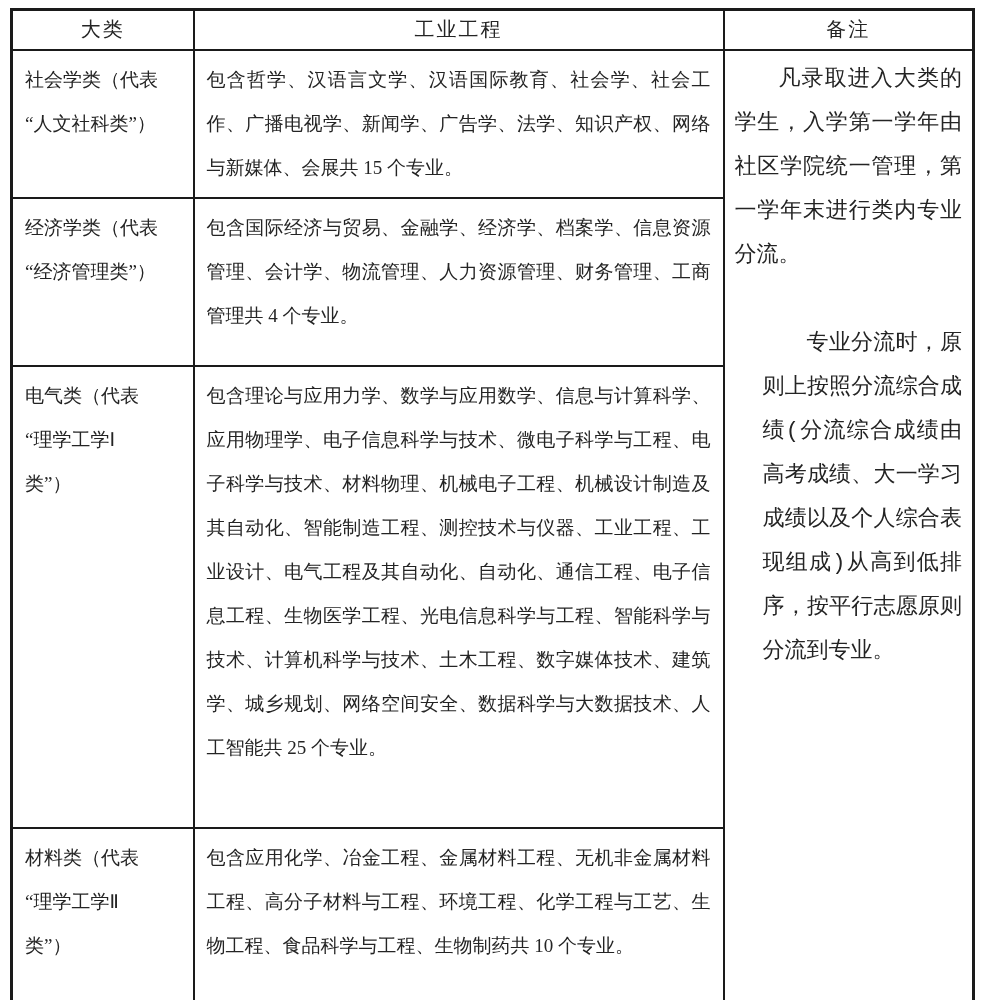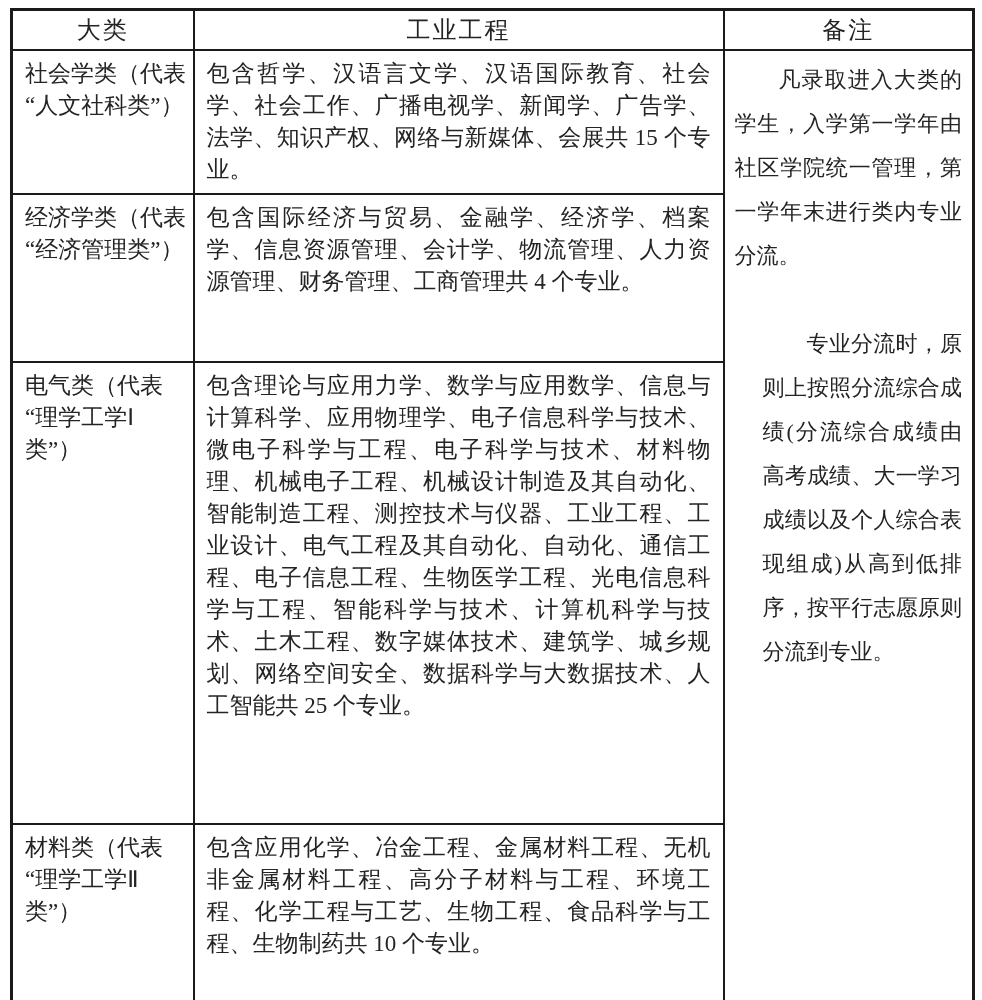--- a/index.html
+++ b/index.html
@@ -22,31 +22,31 @@
     table-layout: fixed;
     width: 962px;
     border: 3px solid #1a1a1a;
   }
   .majors th, .majors td {
     border: 2px solid #1a1a1a;
     box-sizing: border-box;
   }
   .majors th {
     height: 40px;
-    font-size: 24px;
+    font-size: 20px;
     font-weight: normal;
     text-align: center;
     vertical-align: middle;
     padding: 2px 0;
     letter-spacing: 2px;
   }
   .majors td {
     vertical-align: top;
-    font-size: 23px;
-    line-height: 32px;
+    font-size: 19px;
+    line-height: 44px;
     padding: 7px 12px;
   }
   td.cat {
     white-space: pre-line;
     padding: 7px 6px 6px 12px;
   }
   td.maj {
     text-align: justify;
     text-justify: inter-ideograph;
     text-align-last: left;
@@ -55,20 +55,21 @@
     font-size: 22px;
     line-height: 44px;
     padding: 7px 10px;
     text-align: justify;
     text-justify: inter-ideograph;
     text-align-last: left;
   }
   td.rem p {
     margin: 0;
     text-indent: 2em;
+    font-family: Liberation Mono, monospace;
   }
   td.rem p.p2 {
     margin-top: 44px;
     margin-left: 28px;
   }
   tr.r1 > td { height: 142px; }
   tr.r2 > td { height: 168px; }
   tr.r3 > td { height: 462px; }
   tr.r4 > td { height: 182px; }
 </style>

